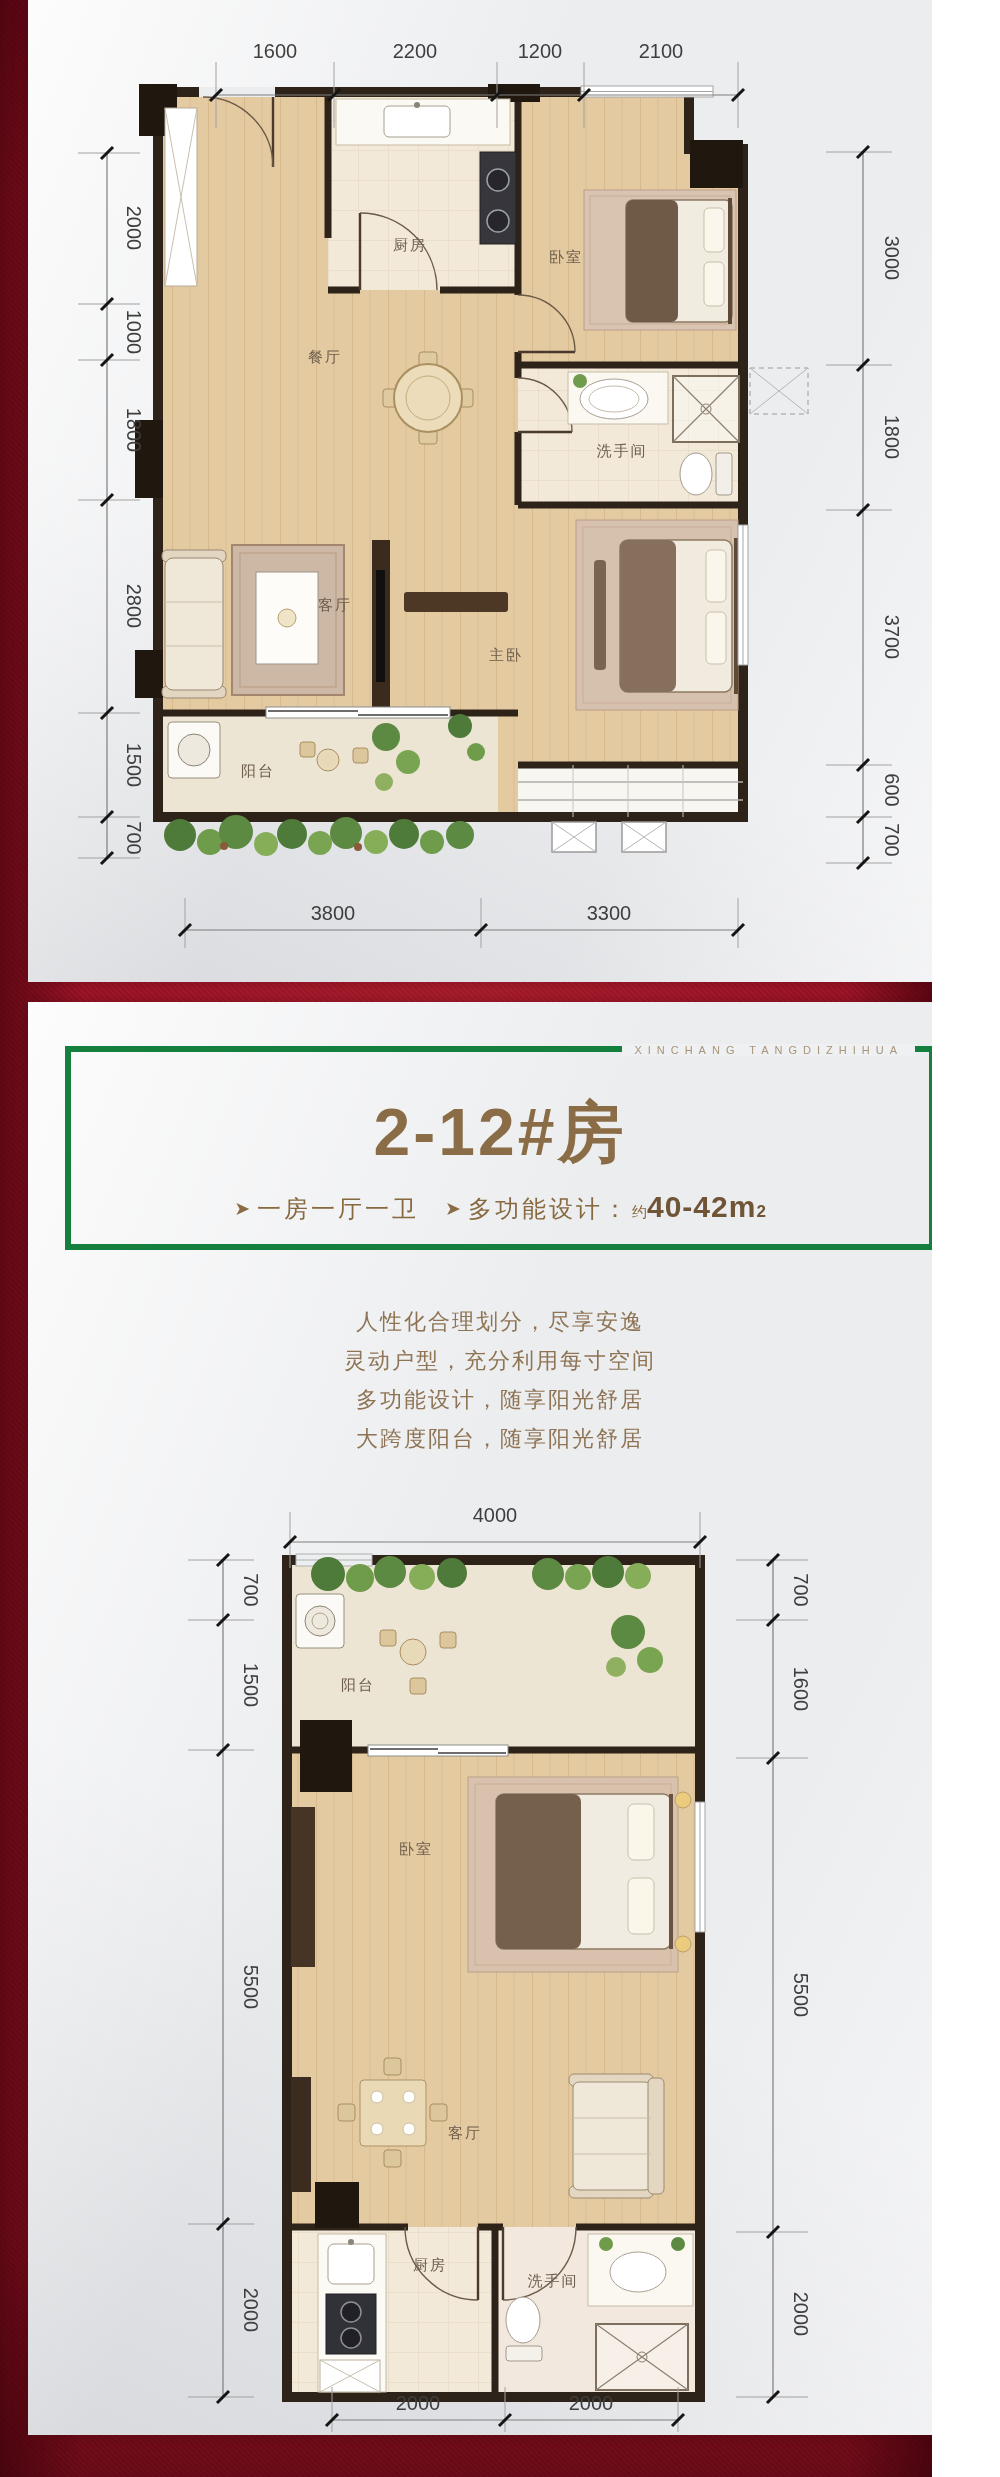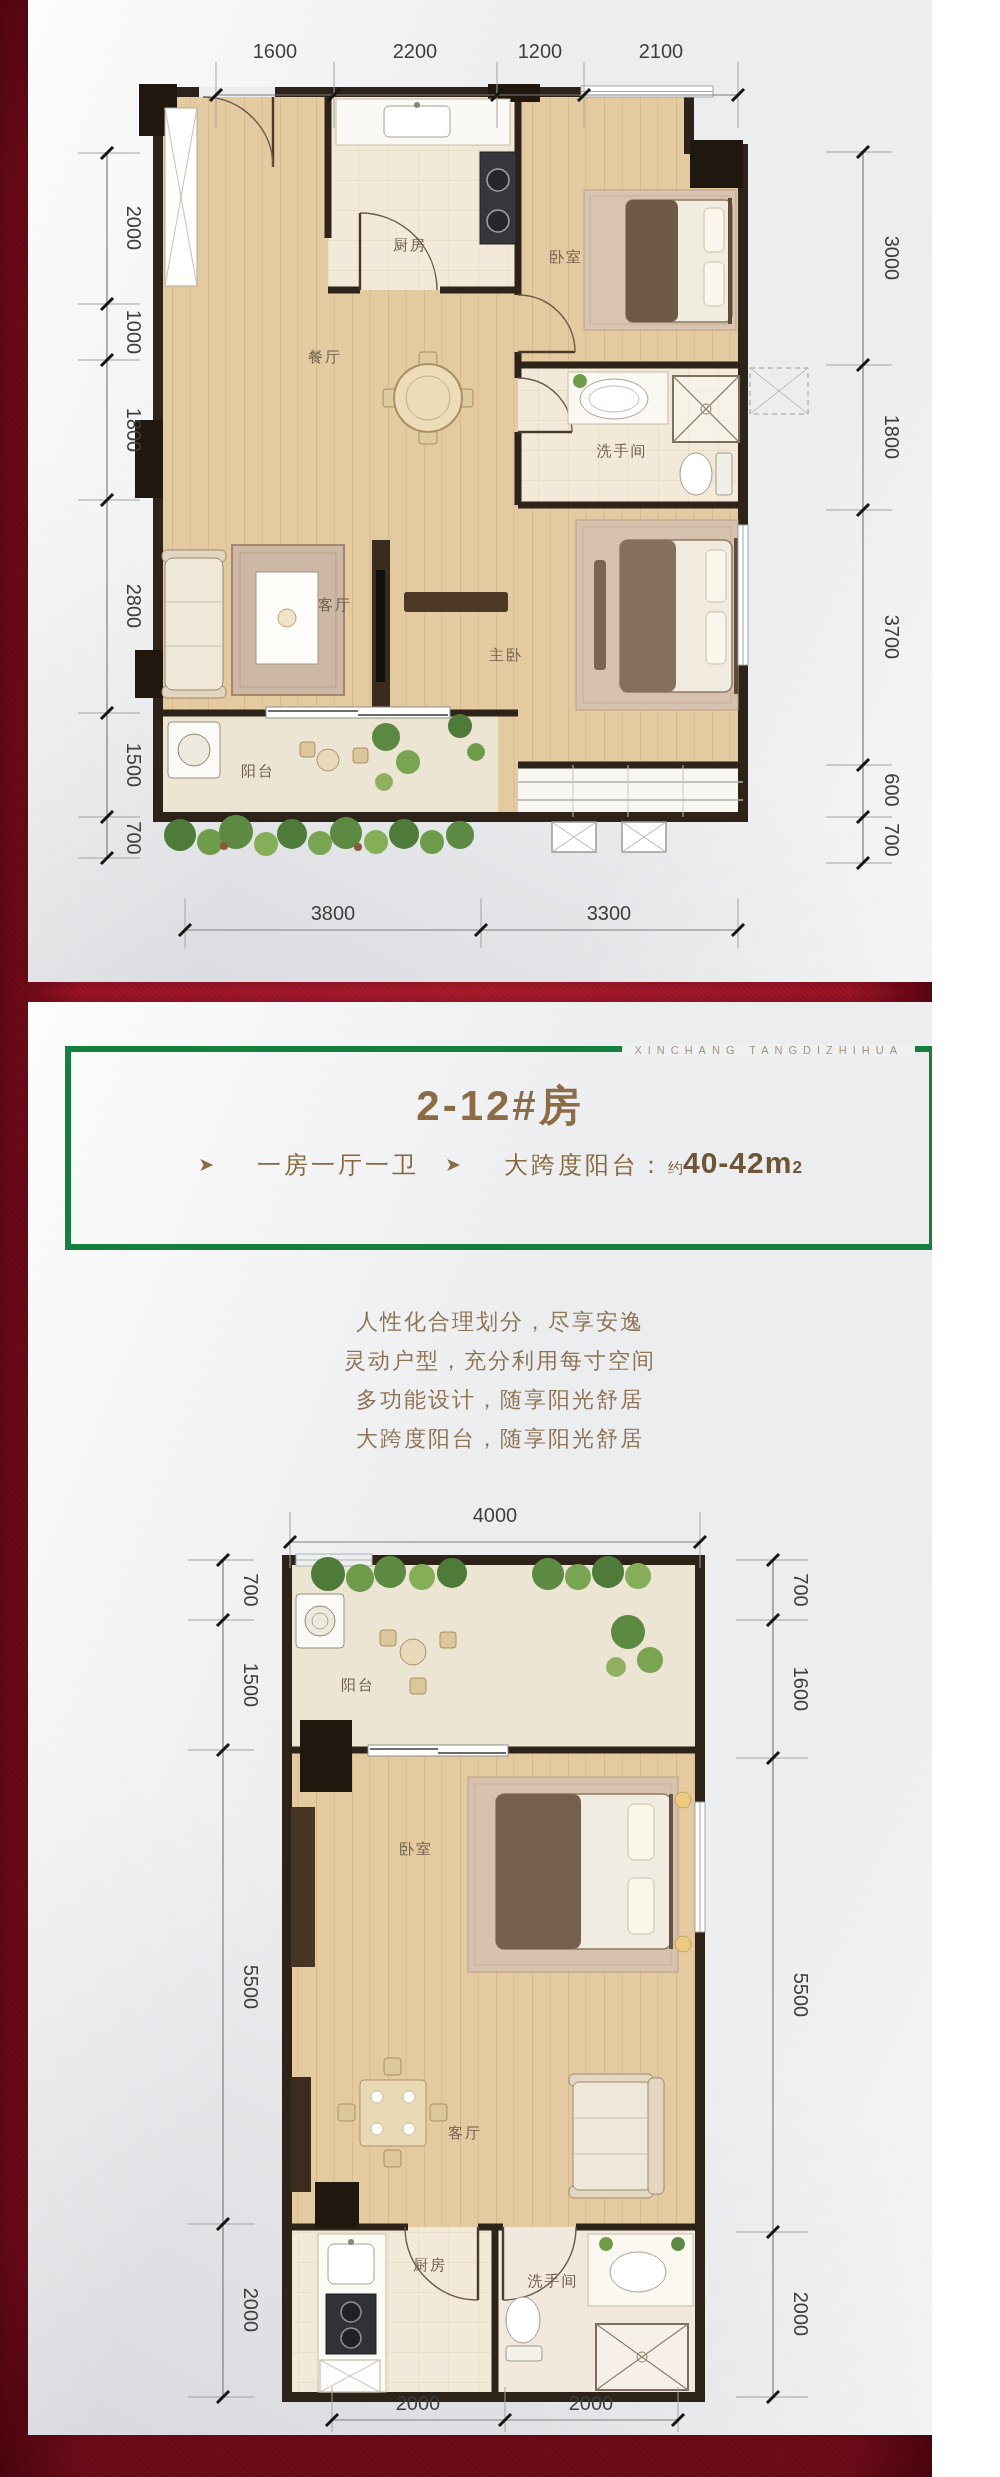--- a/index.html
+++ b/index.html
@@ -26,25 +26,25 @@
   .dimline{stroke:#7e7e7e;stroke-width:1.2;fill:none;}
   .extline{stroke:#a2a2a2;stroke-width:1;fill:none;}
   .tick{stroke:#151515;stroke-width:3;fill:none;}
   .wall{stroke:#2e2318;fill:none;}
   .door{stroke:#6b5b49;stroke-width:1.4;fill:none;}
   .leaf{stroke:#4a3a2c;stroke-width:2.4;fill:none;}
 
   .title-box{position:absolute;left:37px;right:37px;top:44px;height:192px;border:6px solid #15803d;}
   .brand{position:absolute;top:-8px;right:14px;padding:0 12px;background:#eef0f1;
     font-size:11px;letter-spacing:6px;color:#a8947a;white-space:nowrap;}
-  .unit-title{text-align:center;margin-top:26px;font-size:42px;font-weight:700;color:#8a6c47;letter-spacing:3px;}
+  .unit-title{text-align:center;margin-top:36px;font-size:66px;font-weight:700;color:#8a6c47;letter-spacing:3px;}
   .unit-sub{display:flex;justify-content:center;align-items:baseline;margin-top:12px;color:#8a6c47;}
   .arw{font-size:19px;color:#8a6c47;margin-right:7px;transform:translateY(-2px);}
   .arw2{margin-left:26px;}
-  .feat{font-size:24px;letter-spacing:3px;color:#87693f;margin-left:36px;}
+  .feat{font-size:24px;letter-spacing:3px;color:#87693f;}
   .approx{font-size:15px;margin-left:2px;color:#87693f;}
   .areaval{font-size:30px;font-weight:700;color:#6f5435;letter-spacing:1px;}
   .areasup{font-size:17px;font-weight:700;color:#6f5435;}
   .desc{position:absolute;top:300px;left:0;width:100%;text-align:center;
     font-size:22px;color:#8e7454;line-height:39px;letter-spacing:2px;}
 </style>
 </head>
 <body>
 
 <div class="page">
@@ -290,21 +290,21 @@
 
   <div class="panel panel2">
 
     <div class="title-box">
       <span class="brand">XINCHANG TANGDIZHIHUA</span>
       <div class="unit-title">2-12#房</div>
       <div class="unit-sub">
         <span class="arw">➤</span>
         <span class="feat">一房一厅一卫</span>
         <span class="arw arw2">➤</span>
-        <span class="feat">大跨度阳台：</span>
+        <span class="feat">多功能设计：</span>
         <span class="approx">约</span>
         <span class="areaval">40-42m</span>
           <sup class="areasup">2</sup>
       </div>
     </div>
 
     <div class="desc">
       <div>人性化合理划分，尽享安逸</div>
       <div>灵动户型，充分利用每寸空间</div>
       <div>多功能设计，随享阳光舒居</div>

